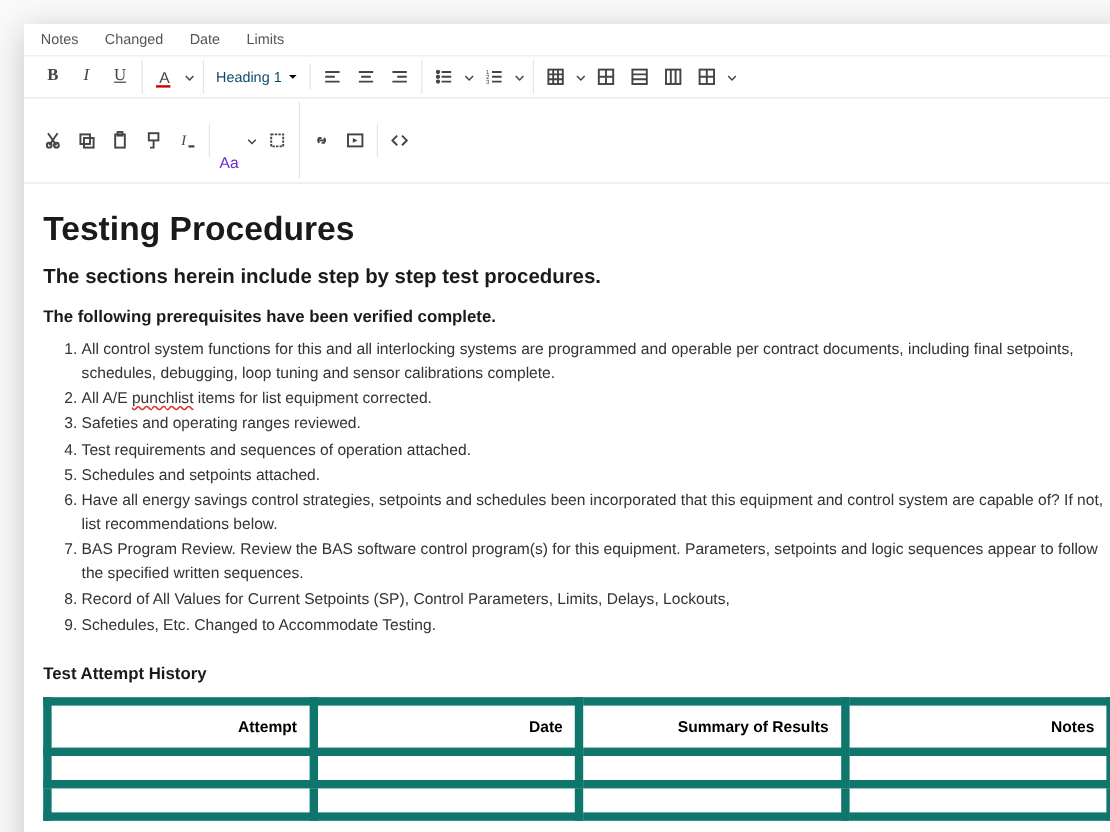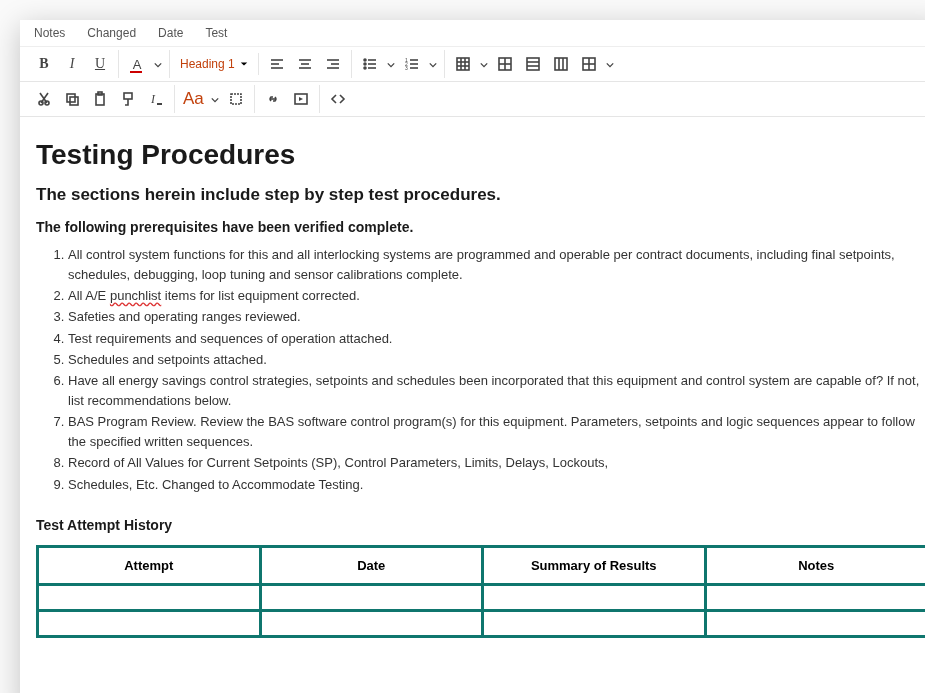--- a/index.html
+++ b/index.html
@@ -60,21 +60,21 @@
   .color-a::after {
     content: "";
     position: absolute;
     bottom: 5px; left: 7px; width: 12px; height: 2px;
     background: #c00;
   }
   .caret-down { width: 8px !important; height: 8px !important; }
   .chev { width: 14px; padding-top:2px;}
   .style-select {
     font-size: 12px;
-    color: #c2410c;
+    color: #0c4a6e;
     padding: 4px 6px;
     min-width: 80px;
     cursor: pointer;
     display: flex;
     align-items: center;
     justify-content: space-between;
   }
   .content {
     flex: 1;
     overflow: auto;
@@ -106,40 +106,40 @@
   }
   .content ol li { margin-bottom: 1px; }
   .err { text-decoration: underline wavy #d33; text-decoration-skip-ink: none; text-align: center; }
   table.doc-table {
     width: 100%;
     border-collapse: collapse;
     margin-top: 12px;
     font-size: 13px;
   }
   table.doc-table th, table.doc-table td {
-    border: 3px solid #0f766e;
+    border: 7px solid #0f766e;
     padding: 10px 10px;
-    text-align: center;
+    text-align: right;
     vertical-align: top;
   }
   table.doc-table th { font-weight: 700; }
   table.doc-table td { height: 26px; }
   .table-icon rect { stroke:#444; fill:none; }
   .table-icon line { stroke:#444; }
 </style>
 </head>
 <body>
 
 <div class="editor-window">
 
   <div class="menubar">
     <span>Notes</span>
     <span>Changed</span>
     <span>Date</span>
-    <span>Test</span>
+    <span>Limits</span>
   </div>
 
   <div class="toolbar">
     <div class="tool-group">
       <div class="tbtn bold">
           <span class="glyph">B</span>
         </div>
       <div class="tbtn italic">
           <span class="glyph">I</span>
         </div>
@@ -300,21 +300,21 @@
           </svg>
         </div>
       <div class="tbtn">
           <svg viewBox="0 0 16 16">
             <text x="3" y="12" font-size="12" font-style="italic" fill="#444" stroke="none" font-family="Georgia">I</text>
             <line x1="9" y1="13" x2="14" y2="13" stroke-width="2"></line>
           </svg>
         </div>
     </div>
     <div class="tool-group">
-      <div class="tbtn" style="width:auto;padding:0 4px;font-size:17px;color:#c2410c;">
+      <div class="tbtn" style="width:auto;padding:0 4px;font-size:13px;color:#6d28d9;margin-top:36px;">
           <span>Aa</span>
         </div>
       <div class="tbtn chev">
           <svg class="caret-down" viewBox="0 0 10 10">
             <path d="M1 3 L5 7 L9 3"></path>
           </svg>
         </div>
       <div class="tbtn">
           <svg viewBox="0 0 16 16">
             <rect x="3" y="3" width="10" height="10" stroke-dasharray="2 1"></rect>

